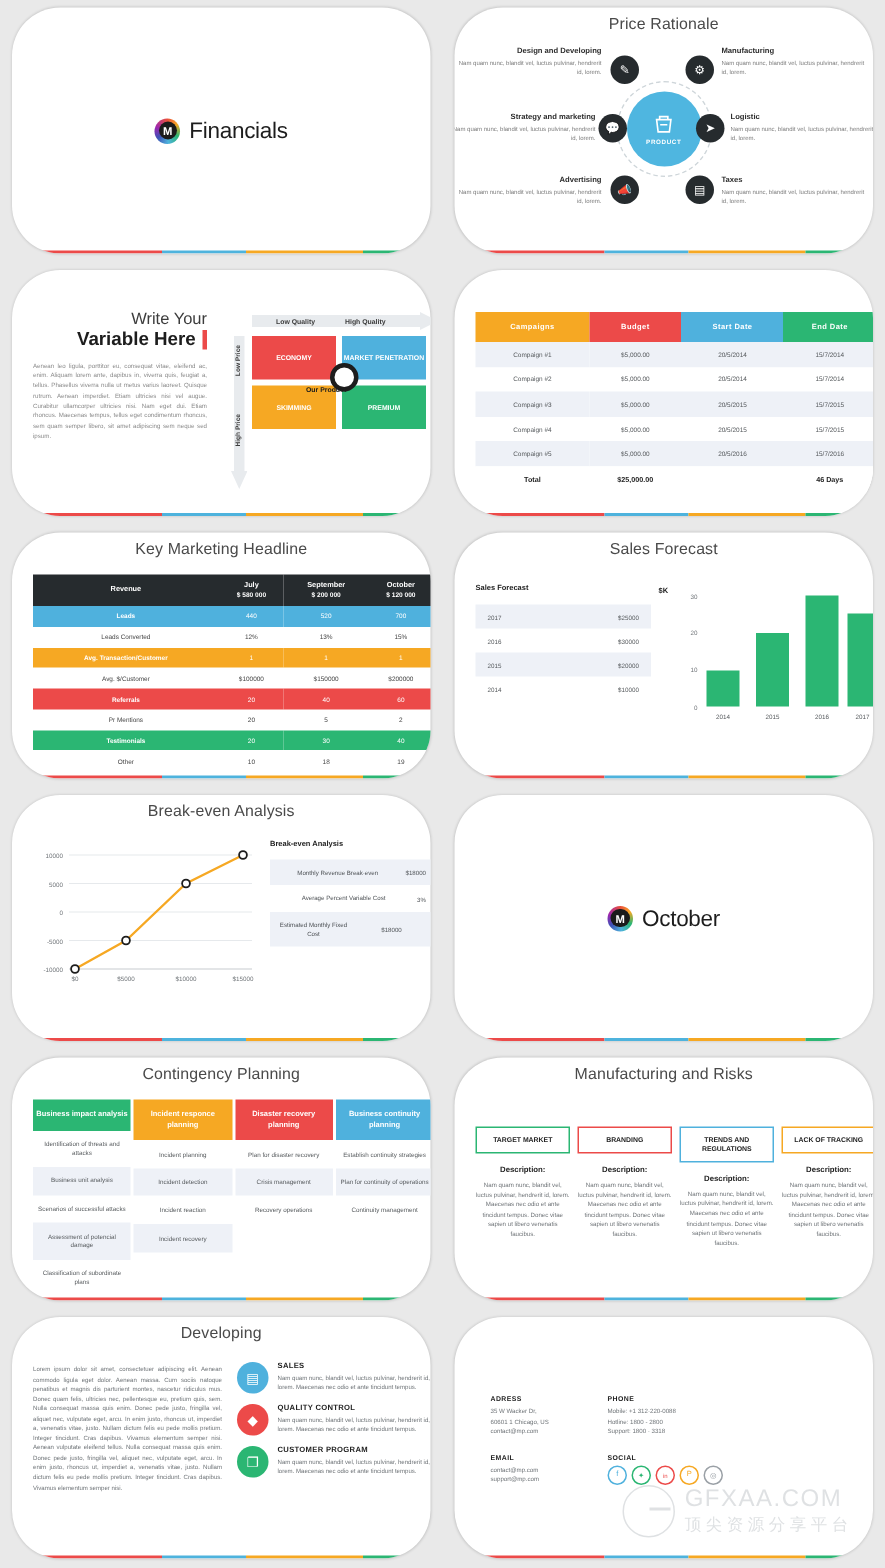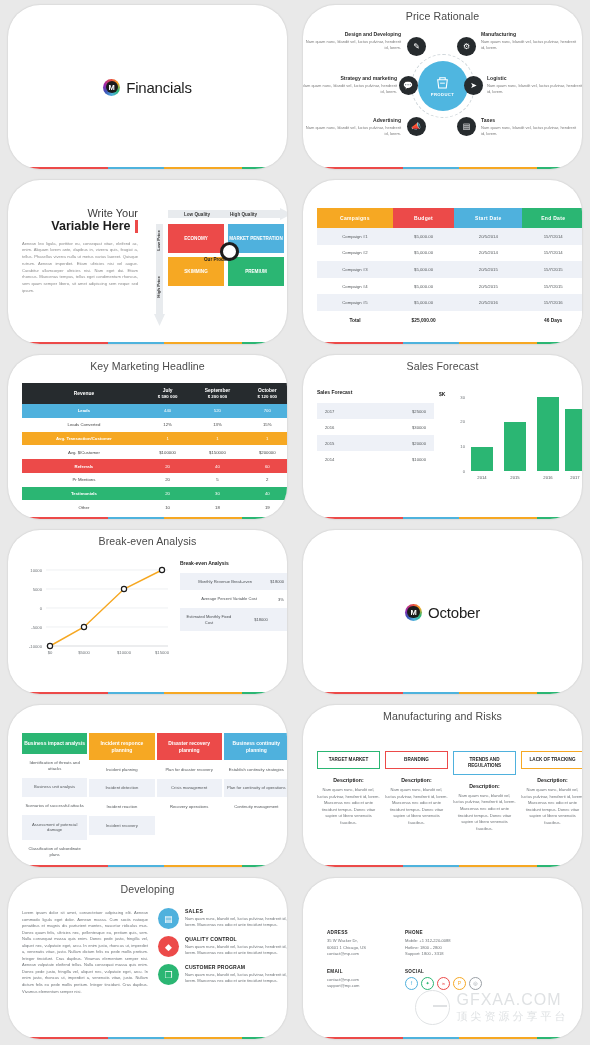--- a/index.html
+++ b/index.html
@@ -531,20 +531,21 @@
           <i class="s-orange"></i>
           <i class="s-green"></i>
         </div>
     </div>
   </div>
 
   <div class="cell">
     <div class="slide">
       <div class="pageno">82</div>
       <div class="pagetab"></div>
+      <div class="title">Contingency Planning</div>
       <div class="cp">
         <div class="cp-col">
           <div class="hd" style="background:#2bb673;">Business impact analysis</div>
           <div class="it">Identification of threats and attacks</div>
           <div class="it">Business unit analysis</div>
           <div class="it">Scenarios of successful attacks</div>
           <div class="it">Assessment of potencial damage</div>
           <div class="it">Classification of subordinate plans</div>
         </div>
         <div class="cp-col">

